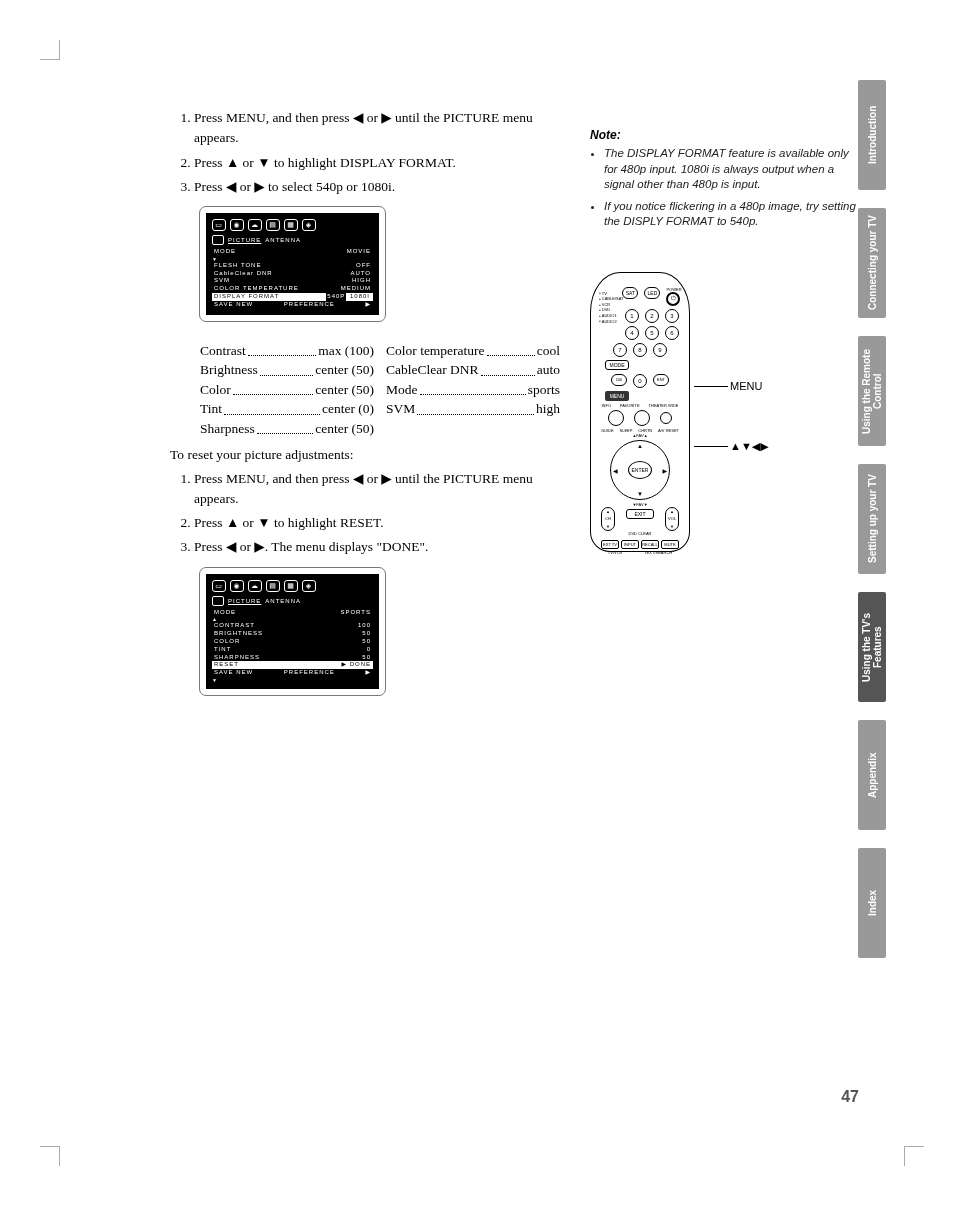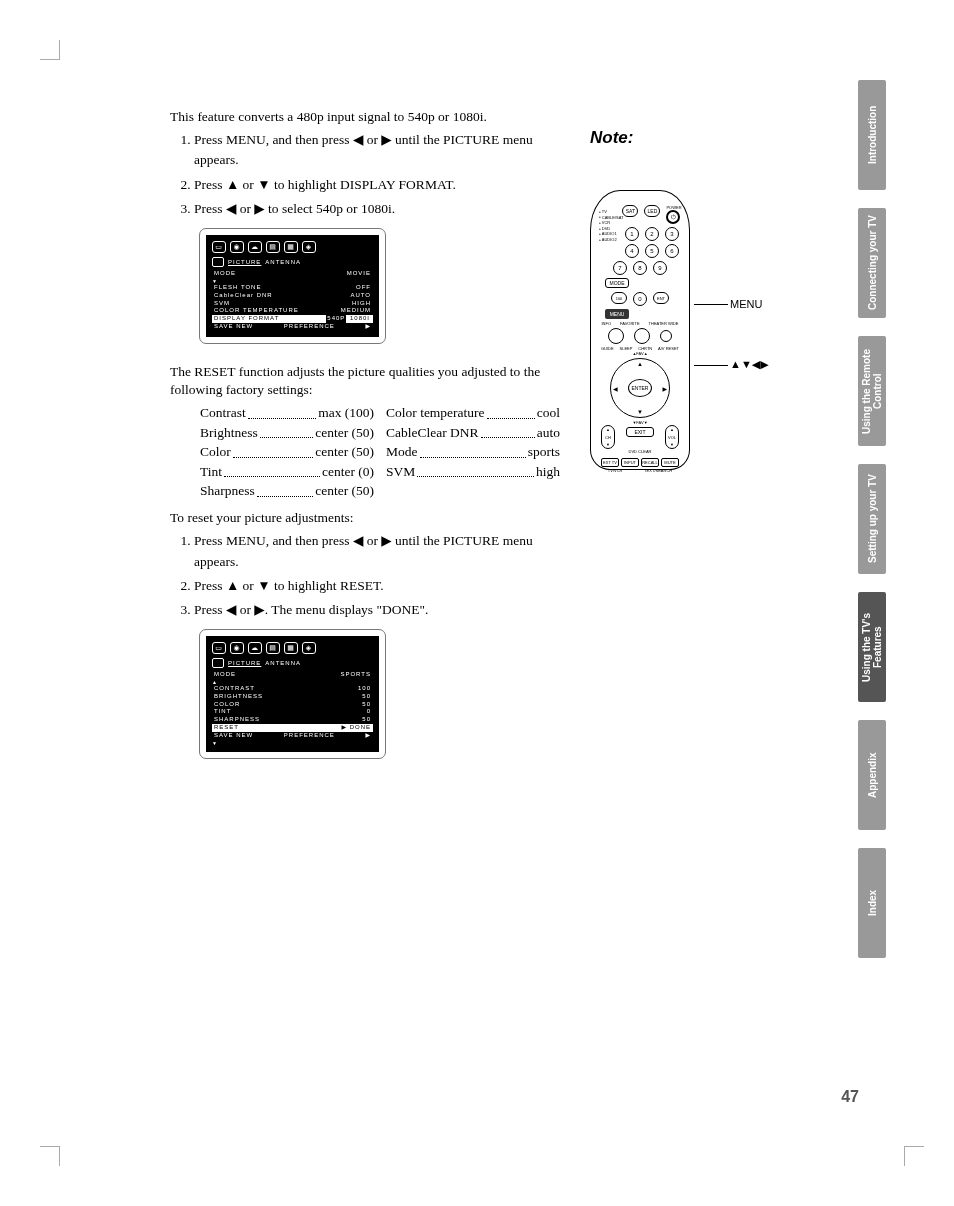--- a/index.html
+++ b/index.html
@@ -121,21 +121,21 @@
     font-size: 13.5px;
   }
   .reset-col { width: 178px; }
   .reset-line { display: flex; white-space: nowrap; line-height: 1.45; }
   .dots { flex: 1; border-bottom: 1px dotted #000; margin: 0 2px 4px 2px; }
 
   .note-head {
     font-family: Arial, sans-serif;
     font-weight: bold;
     font-style: italic;
-    font-size: 17px;
+    font-size: 12px;
     margin-bottom: 4px;
   }
   .note-list {
     font-family: Arial, sans-serif;
     font-style: italic;
     font-size: 11.5px;
     list-style: disc;
     margin-left: 14px;
     color: #222;
   }
@@ -209,21 +209,20 @@
 </style>
 </head>
 <body>
 
 <div class="crop-mark crop-tl"></div>
 <div class="crop-mark crop-bl"></div>
 <div class="crop-mark crop-br"></div>
 
 <div class="main">
 
-  <p class="body">This feature converts a 480p input signal to 540p or 1080i.</p>
   <ol>
     <li>Press MENU, and then press ◀ or ▶ until the PICTURE menu appears.</li>
     <li>Press ▲ or ▼ to highlight DISPLAY FORMAT.</li>
     <li>Press ◀ or ▶ to select 540p or 1080i.</li>
   </ol>
 
   <div class="osd">
     <div class="osd-icons">
       <span>▭</span>
       <span>◉</span>
@@ -262,21 +261,20 @@
       <span>DISPLAY FORMAT</span>
       <span><span class="osd-badge" style="background:#000;color:#fff;">540P</span> <span class="osd-badge sel">1080I</span></span>
     </div>
     <div class="osd-row">
         <span>SAVE NEW</span>
         <span>PREFERENCE</span>
         <span>▶</span>
       </div>
   </div>
 
-  <p class="body">The RESET function adjusts the picture qualities you adjusted to the following factory settings:</p>
   <div class="reset-grid">
     <div class="reset-col">
       <div class="reset-line">
           <span>Contrast</span>
           <span class="dots"></span>
           <span>max (100)</span>
         </div>
       <div class="reset-line">
           <span>Brightness</span>
           <span class="dots"></span>
@@ -375,20 +373,24 @@
         <span>SAVE NEW</span>
         <span>PREFERENCE</span>
         <span>▶</span>
       </div>
     <div style="font-size:5px;">▼</div>
   </div>
 </div>
 
 <div class="rightcol">
   <div class="note-head">Note:</div>
+  <ul class="note-list">
+    <li>The DISPLAY FORMAT feature is available only for 480p input. 1080i is always output when a signal other than 480p is input.</li>
+    <li>If you notice flickering in a 480p image, try setting the DISPLY FORMAT to 540p.</li>
+  </ul>
 
   <div class="remote">
     <div class="remote-body">
       <div class="srclabels">
         <span>TV</span>
           <span>CABLE/SAT</span>
           <span>VCR</span>
         <span>DVD</span>
           <span>AUDIO1</span>
           <span>AUDIO2</span>

